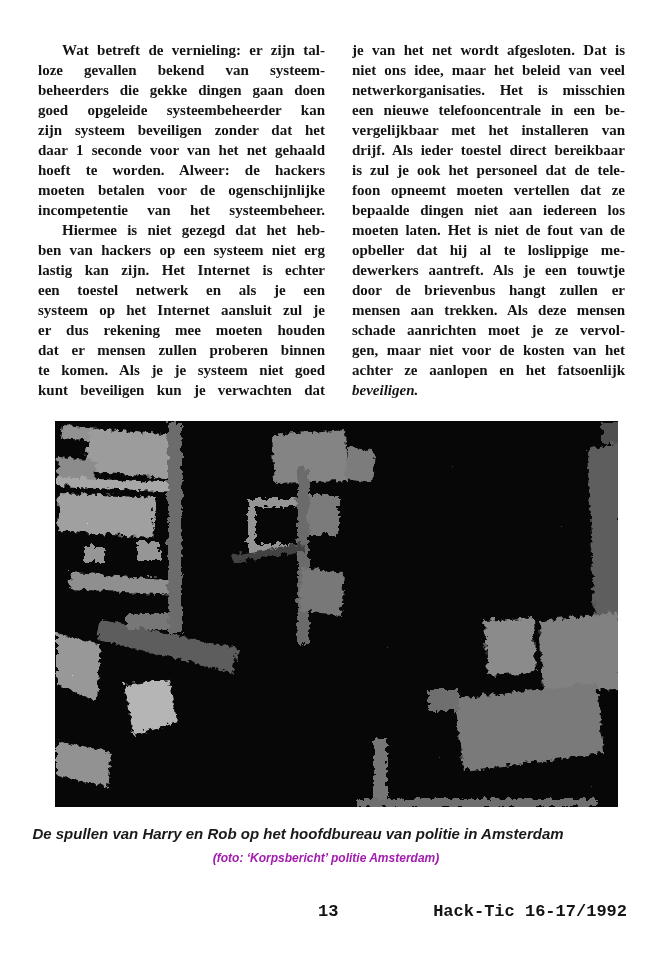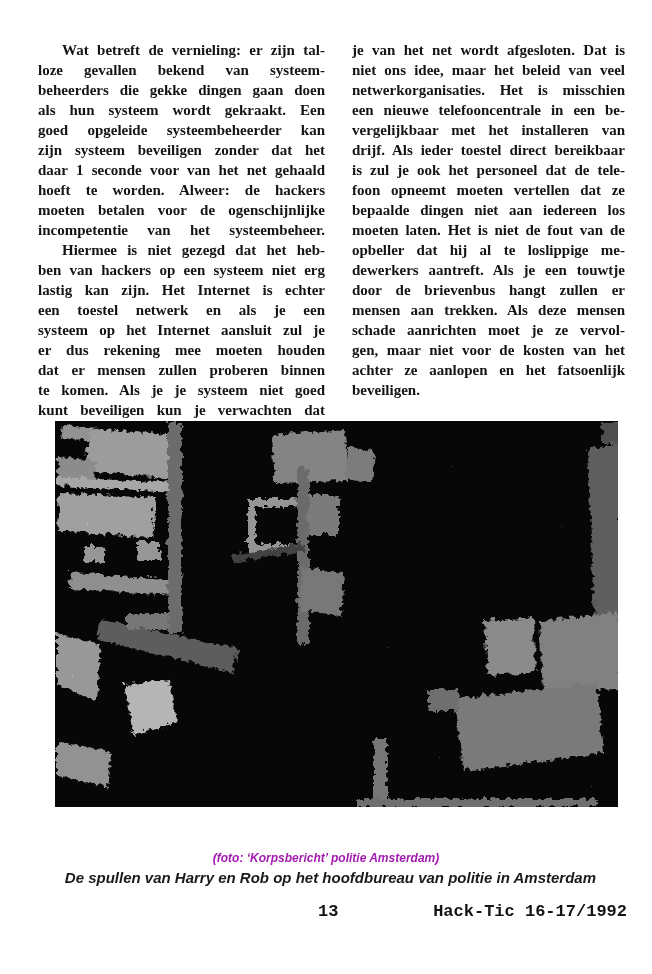--- a/index.html
+++ b/index.html
@@ -25,45 +25,44 @@
   .col.left  { left: 38px;  width: 287px; }
   .col.right { left: 352px; width: 273px; }
   .ln {
     height: 20px;
     text-align: justify;
     text-align-last: justify;
     white-space: normal;
     overflow: hidden;
   }
   .ln.first { padding-left: 24px; }
-  .ln.end   { text-align: left; text-align-last: left; }
+  .ln.end   { text-align: left; text-align-last: left; font-style: italic; }
   
   .photo-wrap {
     position: absolute;
     left: 55px;
     top: 421px;
     width: 563px;
     height: 386px;
     background: #0a0a0a;
   }
   .photo-wrap svg { display: block; }
   
   .caption {
     position: absolute;
     left: 0;
     top: 822px;
     width: 596px;
-    text-align: right;
+    text-align: center;
     font-family: "Liberation Sans", sans-serif;
     font-style: italic;
     font-weight: bold;
     font-size: 15px;
     line-height: 24px;
     color: #1a1a1a;
-    margin-top: 44px;
   }
   .credit {
     position: absolute;
     left: 0;
     top: 850px;
     width: 652px;
     text-align: center;
     font-family: "Liberation Sans", sans-serif;
     font-style: italic;
     font-weight: bold;
@@ -88,21 +87,20 @@
 </style>
 </head>
 <body>
 
 <div class="page">
 
   <div class="col left">
     <div class="ln first">Wat betreft de vernieling: er zijn tal-</div>
     <div class="ln">loze gevallen bekend van systeem-</div>
     <div class="ln">beheerders die gekke dingen gaan doen</div>
-    <div class="ln">als hun systeem wordt gekraakt. Een</div>
     <div class="ln">goed opgeleide systeembeheerder kan</div>
     <div class="ln">zijn systeem beveiligen zonder dat het</div>
     <div class="ln">daar 1 seconde voor van het net gehaald</div>
     <div class="ln">hoeft te worden. Alweer: de hackers</div>
     <div class="ln">moeten betalen voor de ogenschijnlijke</div>
     <div class="ln">incompetentie van het systeembeheer.</div>
     <div class="ln first">Hiermee is niet gezegd dat het heb-</div>
     <div class="ln">ben van hackers op een systeem niet erg</div>
     <div class="ln">lastig kan zijn. Het Internet is echter</div>
     <div class="ln">een toestel netwerk en als je een</div>

